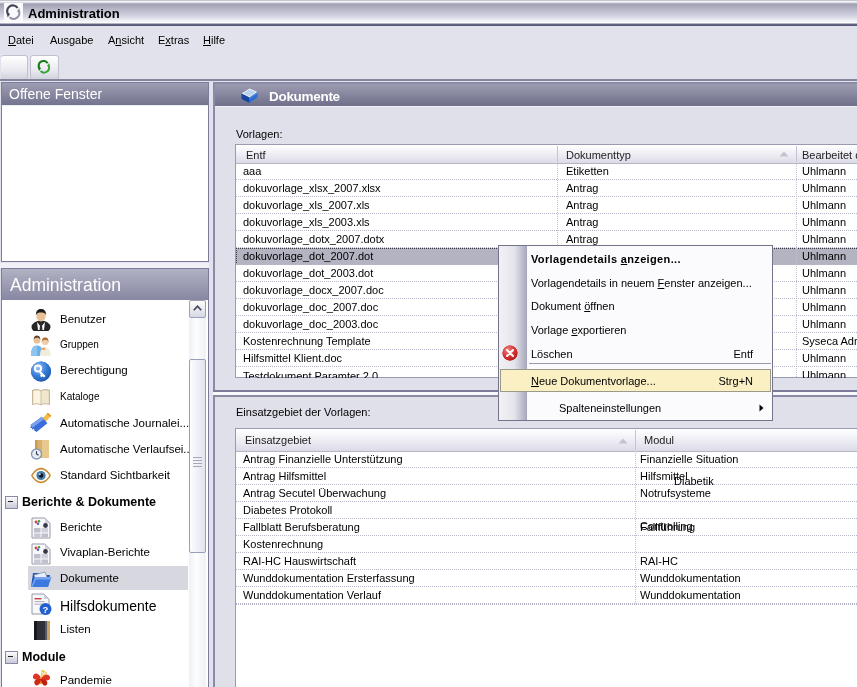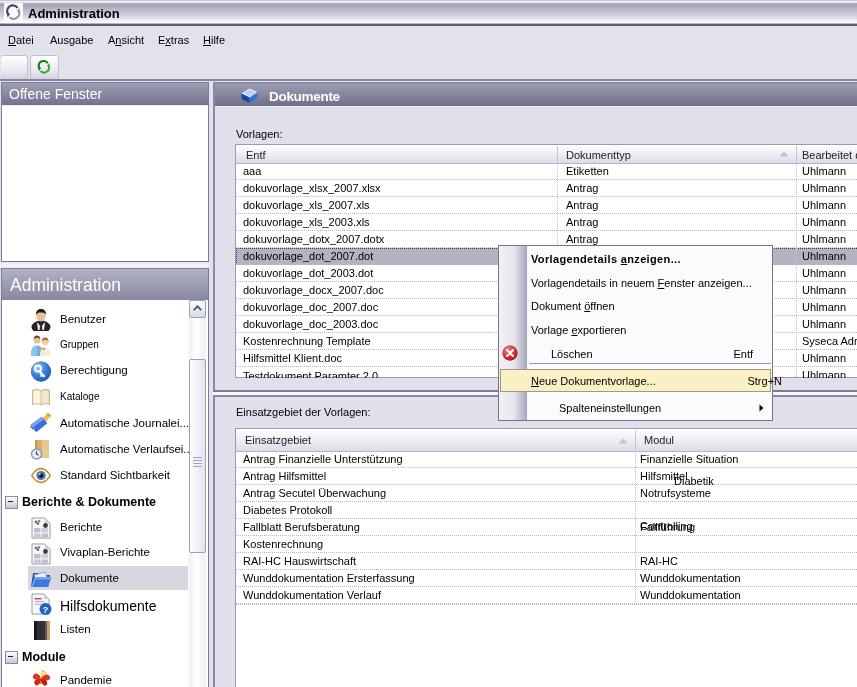--- a/index.html
+++ b/index.html
@@ -362,23 +362,23 @@
   <circle cx="8" cy="8" r="7.5" fill="url(#gdel)"></circle>
   <defs>
       <radialGradient id="gdel" cx="0.35" cy="0.28" r="0.95">
    <stop offset="0" stop-color="#f08080"></stop>
         <stop offset="0.5" stop-color="#d83030"></stop>
         <stop offset="1" stop-color="#9c0c0c"></stop>
   </radialGradient>
     </defs>
   <path d="M5 5 L11 11 M11 5 L5 11" stroke="#fff" stroke-width="2.1" stroke-linecap="round"></path>
 </svg>
-<div class="t" style="left:531px;top:348px;font-size:11px;margin-left:20px;">Löschen</div>
+<div class="t" style="left:531px;top:348px;font-size:11px;">Löschen</div>
 <div class="t" style="left:753px;top:348px;font-size:11px;transform:translateX(-100%);">Entf</div>
 <div class="abs" style="left:529px;top:363px;width:242px;height:1px;background:#9898b4;"></div>
 
 <div class="abs" style="left:500px;top:369px;width:271px;height:23px;background:#fbf0c4;border:1px solid #9a9a8a;box-sizing:border-box;"></div>
 <div class="t" style="left:531px;top:375px;font-size:11px;"><u>N</u>eue Dokumentvorlage...</div>
-<div class="t" style="left:782px;top:375px;font-size:11px;transform:translateX(-100%);">Strg+N</div>
+<div class="t" style="left:753px;top:375px;font-size:11px;transform:translateX(-100%);">Strg+N</div>
 <div class="t" style="left:531px;top:402px;font-size:11px;margin-left:28px;">Spalteneinstellungen</div>
 <svg class="abs" style="left:759px;top:404px" width="5" height="8">
     <path d="M0.5 0.5 L4.5 4 L0.5 7.5 Z" fill="#000"></path>
   </svg>
 
 </body></html>

